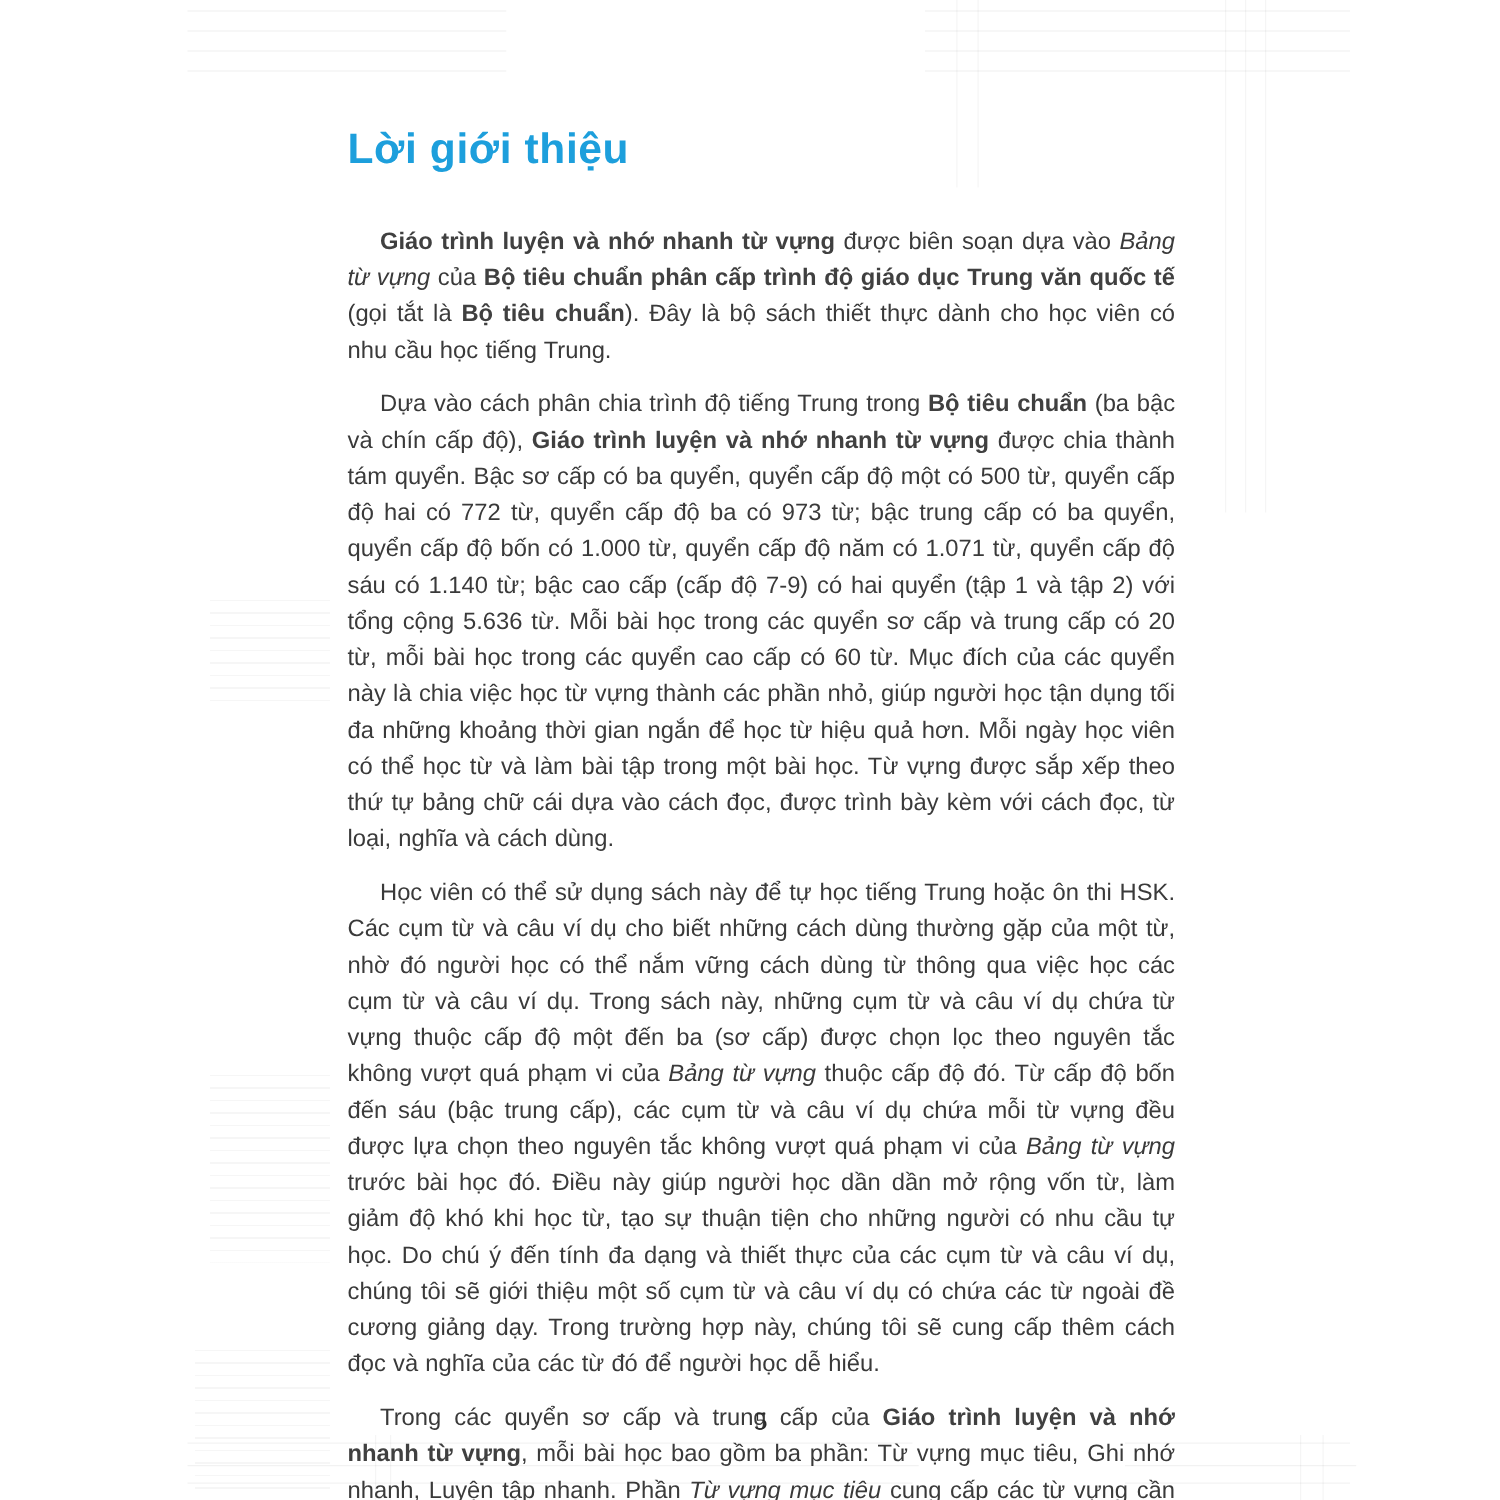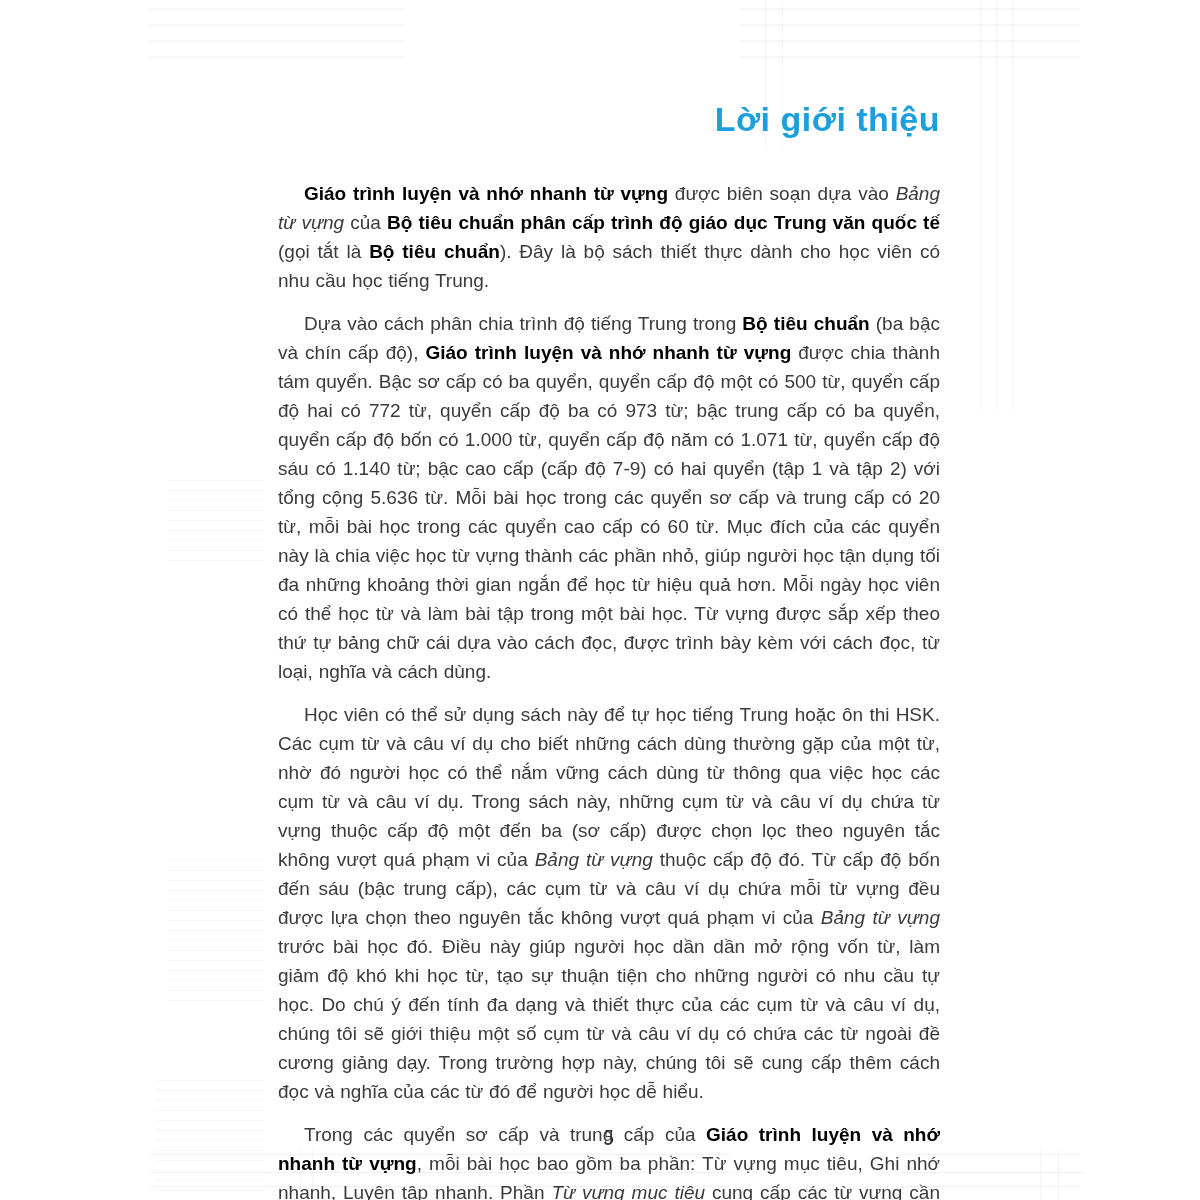--- a/index.html
+++ b/index.html
@@ -14,36 +14,36 @@
     position:absolute; inset:0;
     background:#ffffff;
   }
   .content {
     position:absolute;
     left:278px; top:100px;
     width:662px;
   }
   .title {
     margin:0 0 40px 0;
-    text-align:right;
+    text-align:left;
     font-size:34px;
     font-weight:600;
     letter-spacing:0.5px;
     color:#1d9fdc;
   }
   .para {
     margin:0 0 14px 0;
     font-size:19px;
     line-height:29px;
     text-align:justify;
     text-indent:26px;
     color:#3a3a3a;
     word-spacing:0.5px;
   }
-  .para .b { font-weight:bold; color:#000000;margin-top:36px; }
+  .para .b { font-weight:bold; color:#404040;margin-top:36px; }
   .para .i { font-style:italic; }
   .page-number {
     position:absolute;
     left:278px; top:1126px;
     width:662px;
     text-align:center;
     font-family:"Liberation Serif", serif;
     font-size:20px;
     color:#2a2a2a;
   }

